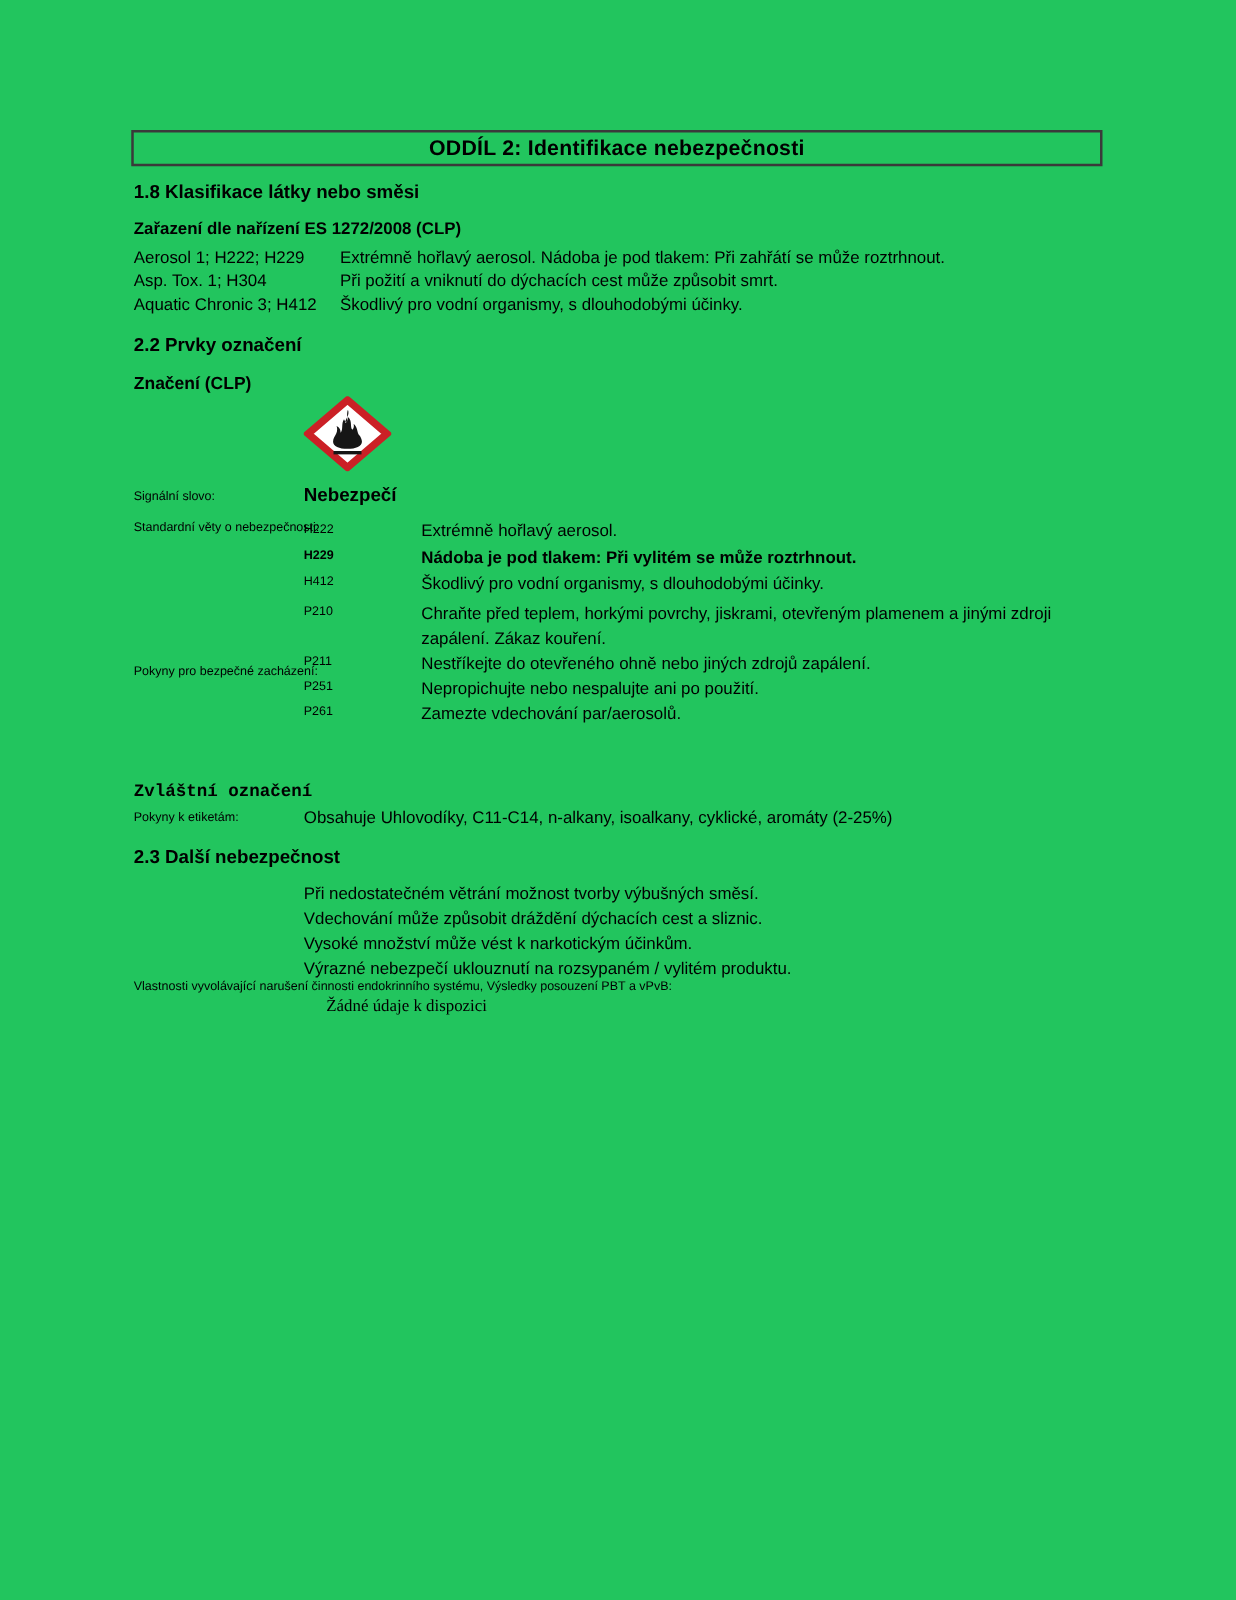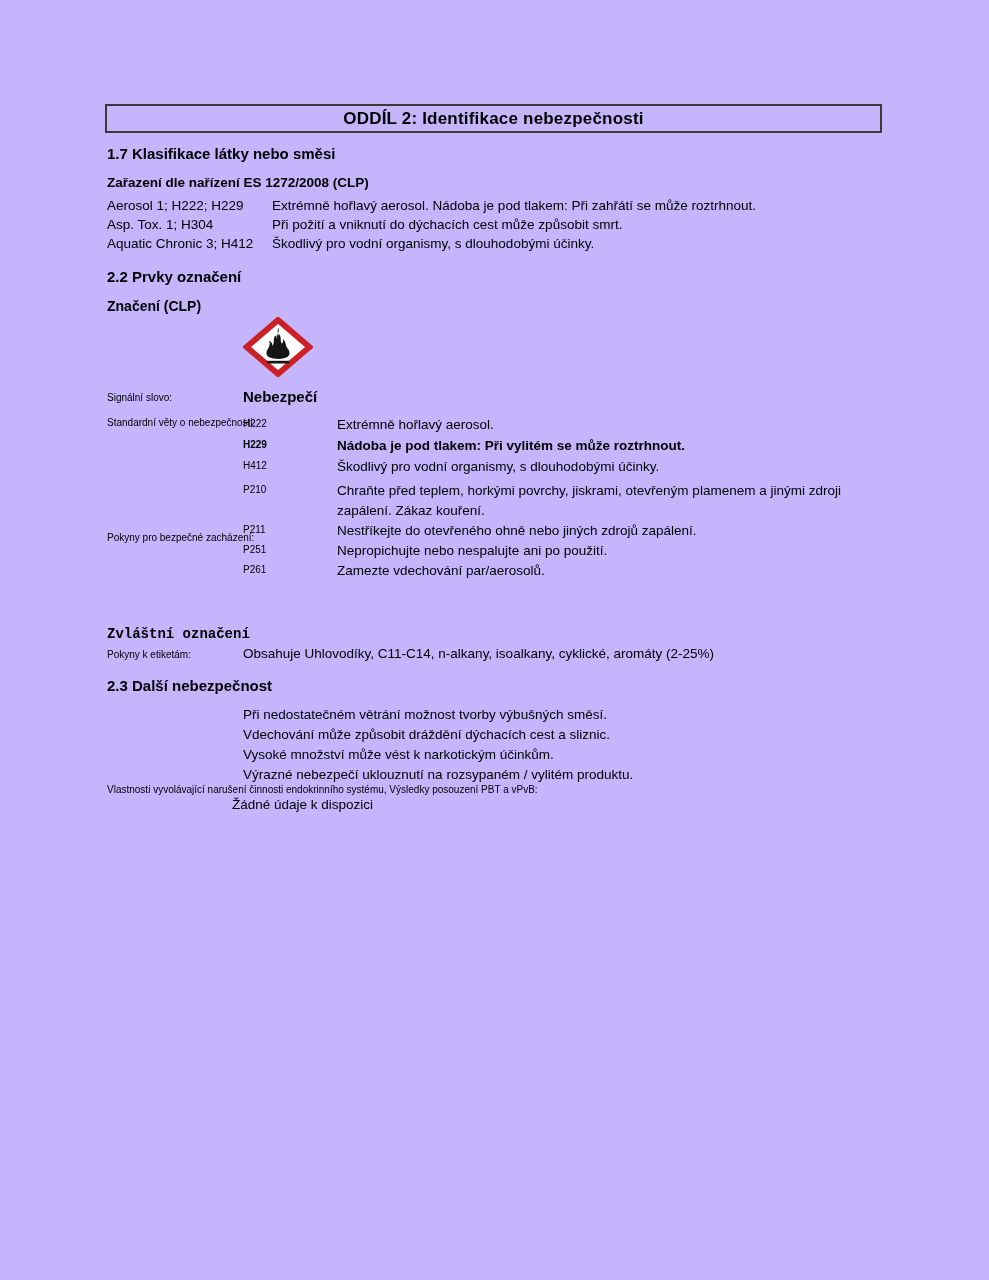--- a/index.html
+++ b/index.html
@@ -1,20 +1,20 @@
 <!DOCTYPE html>
 <html><head>
 <meta charset="utf-8">
 <style>
   html,body{margin:0;padding:0;background:#ffffff;}
   .page{
     position:relative;
     width:989px;
     height:1280px;
-    background:#c4b5fd;
+    background:#22c55e;
     color:#000;
     font-family:"Liberation Sans", sans-serif;
     overflow:hidden;
   }
   .abs{position:absolute;}
 
   .title-box{
     left:105px; top:104px; width:773px; height:25px;
     border:2px solid #3a3a3a;
     text-align:center;
@@ -47,21 +47,21 @@
 </style>
 </head>
 <body>
 
 <div class="page">
 
   <div class="abs title-box">
     <span>ODDÍL 2: Identifikace nebezpečnosti</span>
   </div>
 
-  <div class="abs h-section" style="left:107px;top:145px;">1.7 Klasifikace látky nebo směsi</div>
+  <div class="abs h-section" style="left:107px;top:145px;">1.8 Klasifikace látky nebo směsi</div>
   <div class="abs h-sub" style="left:107px;top:175px;">Zařazení dle nařízení ES 1272/2008 (CLP)</div>
 
   <div class="abs cls-table">
     <div class="cls-row">
       <div class="cls-col1">Aerosol 1; H222; H229</div>
       <div class="cls-col2">Extrémně hořlavý aerosol. Nádoba je pod tlakem: Při zahřátí se může roztrhnout.</div>
     </div>
     <div class="cls-row">
       <div class="cls-col1">Asp. Tox. 1; H304</div>
       <div class="cls-col2">Při požití a vniknutí do dýchacích cest může způsobit smrt.</div>
@@ -141,15 +141,15 @@
   <div class="abs h-section" style="left:107px;top:677px;">2.3 Další nebezpečnost</div>
 
   <div class="abs body-lines" style="left:243px;top:705px;width:640px;">
     <div>Při nedostatečném větrání možnost tvorby výbušných směsí.</div>
     <div>Vdechování může způsobit dráždění dýchacích cest a sliznic.</div>
     <div>Vysoké množství může vést k narkotickým účinkům.</div>
     <div>Výrazné nebezpečí uklouznutí na rozsypaném / vylitém produktu.</div>
   </div>
 
   <div class="abs small-label" style="left:107px;top:784px;">Vlastnosti vyvolávající narušení činnosti endokrinního systému, Výsledky posouzení PBT a vPvB:</div>
-  <div class="abs body-text" style="left:232px;top:797px;">Žádné údaje k dispozici</div>
+  <div class="abs body-text" style="left:261px;top:797px;font-family:Liberation Serif, serif;">Žádné údaje k dispozici</div>
 
 </div>
 
 </body></html>

